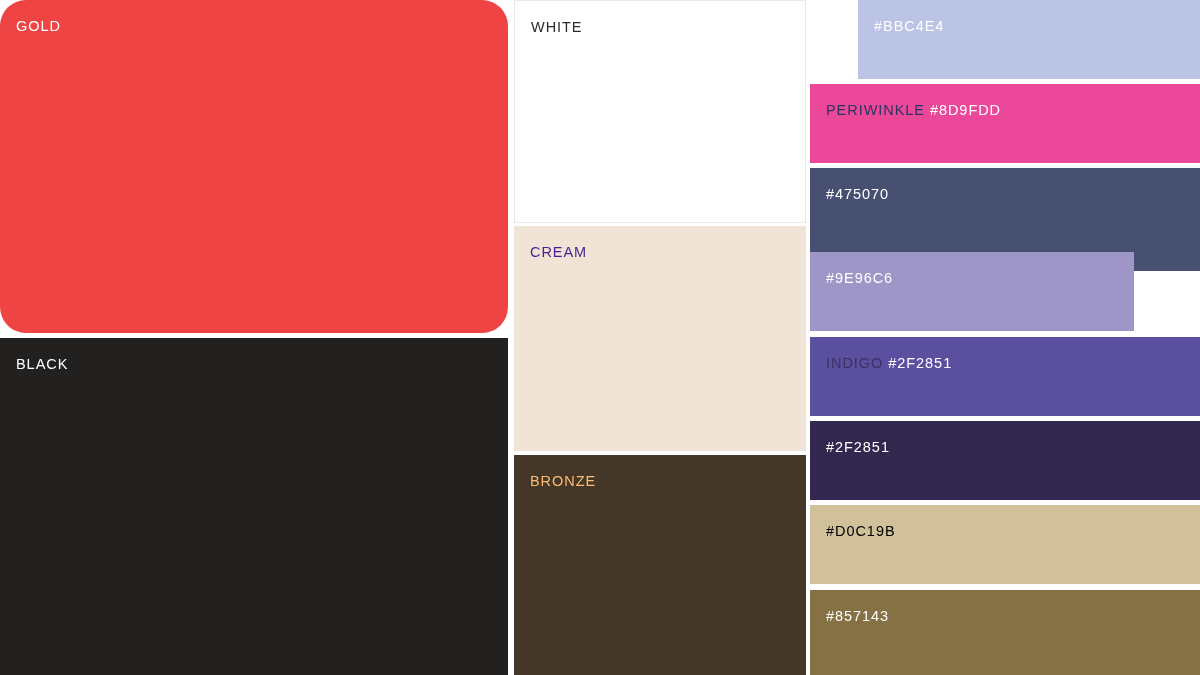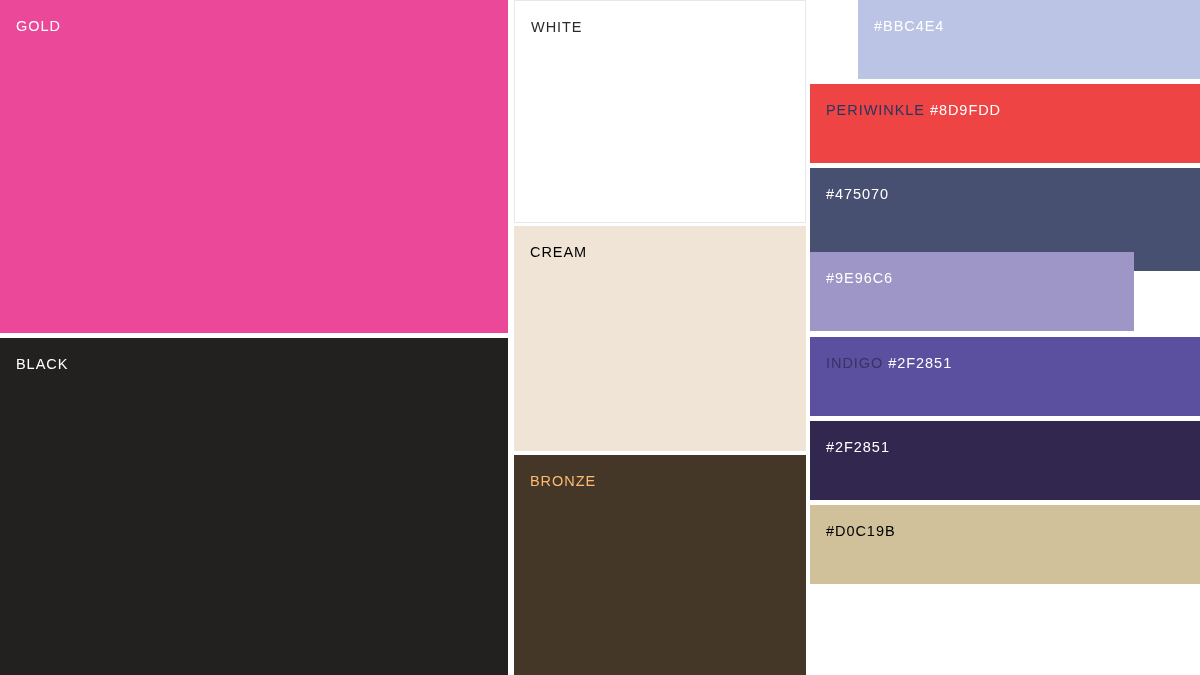--- a/index.html
+++ b/index.html
@@ -61,57 +61,57 @@
   #sw-r4 { left: 810px; top: 337px; width: 390px; height: 79px; }
   #sw-r5 { left: 810px; top: 421px; width: 390px; height: 79px; }
   #sw-r6 { left: 810px; top: 505px; width: 390px; height: 79px; }
   #sw-r7 { left: 810px; top: 590px; width: 390px; height: 85px; }
 </style>
 </head>
 <body style="background: rgb(255, 255, 255);">
 
 <div class="palette">
 
-  <div class="swatch" id="sw-gold" style="background: #ec4899;">
+  <div class="swatch" id="sw-gold" style="background: #ef4444; border-radius: 26px;">
     <div class="swatch-label">
       <span class="name" style="color: rgb(255, 255, 255);">GOLD</span><span class="hex" style="color: rgb(255, 255, 255);"></span>
     </div>
   </div>
 
   <div class="swatch" id="sw-black" style="background: rgb(34, 33, 32);">
     <div class="swatch-label">
       <span class="name" style="color: rgb(255, 255, 255);">BLACK</span><span class="hex" style="color: rgb(255, 255, 255);"></span>
     </div>
   </div>
 
   <div class="swatch bordered" id="sw-white" style="background: rgb(255, 255, 255);">
     <div class="swatch-label">
       <span class="name" style="color: rgb(43, 43, 43);">WHITE</span><span class="hex" style="color: rgb(43, 43, 43);"></span>
     </div>
   </div>
 
   <div class="swatch" id="sw-cream" style="background: rgb(239, 228, 214);">
     <div class="swatch-label">
-      <span class="name" style="color: #000000; margin-top: 35px;">CREAM</span><span class="hex" style="color: rgb(43, 43, 43);"></span>
+      <span class="name" style="color: #4c1d95; margin-top: 35px;">CREAM</span><span class="hex" style="color: rgb(43, 43, 43);"></span>
     </div>
   </div>
 
   <div class="swatch" id="sw-bronze" style="background: rgb(68, 55, 39);">
     <div class="swatch-label">
       <span class="name" style="color: #fdba74;">BRONZE</span><span class="hex" style="color: rgb(244, 239, 230);"></span>
     </div>
   </div>
 
   <div class="swatch" id="sw-r0" style="background: rgb(187, 196, 228);">
     <div class="swatch-label">
       <span class="name" style="color: rgb(47, 58, 92);"></span><span class="hex" style="color: rgb(255, 255, 255);">#BBC4E4</span>
     </div>
   </div>
 
-  <div class="swatch" id="sw-r1" style="background: #ef4444; text-align: right;">
+  <div class="swatch" id="sw-r1" style="background: #ec4899; text-align: right;">
     <div class="swatch-label">
       <span class="name" style="color: rgb(43, 53, 96);">PERIWINKLE&nbsp;</span><span class="hex" style="color: rgb(255, 255, 255);">#8D9FDD</span>
     </div>
   </div>
 
   <div class="swatch" id="sw-r2" style="background: rgb(71, 80, 112);">
     <div class="swatch-label">
       <span class="name" style="color: rgb(255, 255, 255);"></span><span class="hex" style="color: rgb(255, 255, 255);">#475070</span>
     </div>
   </div>
@@ -133,14 +133,19 @@
       <span class="name" style="color: rgb(255, 255, 255);"></span><span class="hex" style="color: rgb(255, 255, 255);">#2F2851</span>
     </div>
   </div>
 
   <div class="swatch" id="sw-r6" style="background: rgb(208, 193, 155);">
     <div class="swatch-label">
       <span class="name" style="color: rgb(255, 255, 255);"></span><span class="hex" style="color: #000000;">#D0C19B</span>
     </div>
   </div>
 
+  <div class="swatch" id="sw-r7" style="background: rgb(133, 113, 67);">
+    <div class="swatch-label">
+      <span class="name" style="color: rgb(255, 255, 255);"></span><span class="hex" style="color: rgb(255, 255, 255);">#857143</span>
+    </div>
+  </div>
 
 </div>
 
 </body></html>

